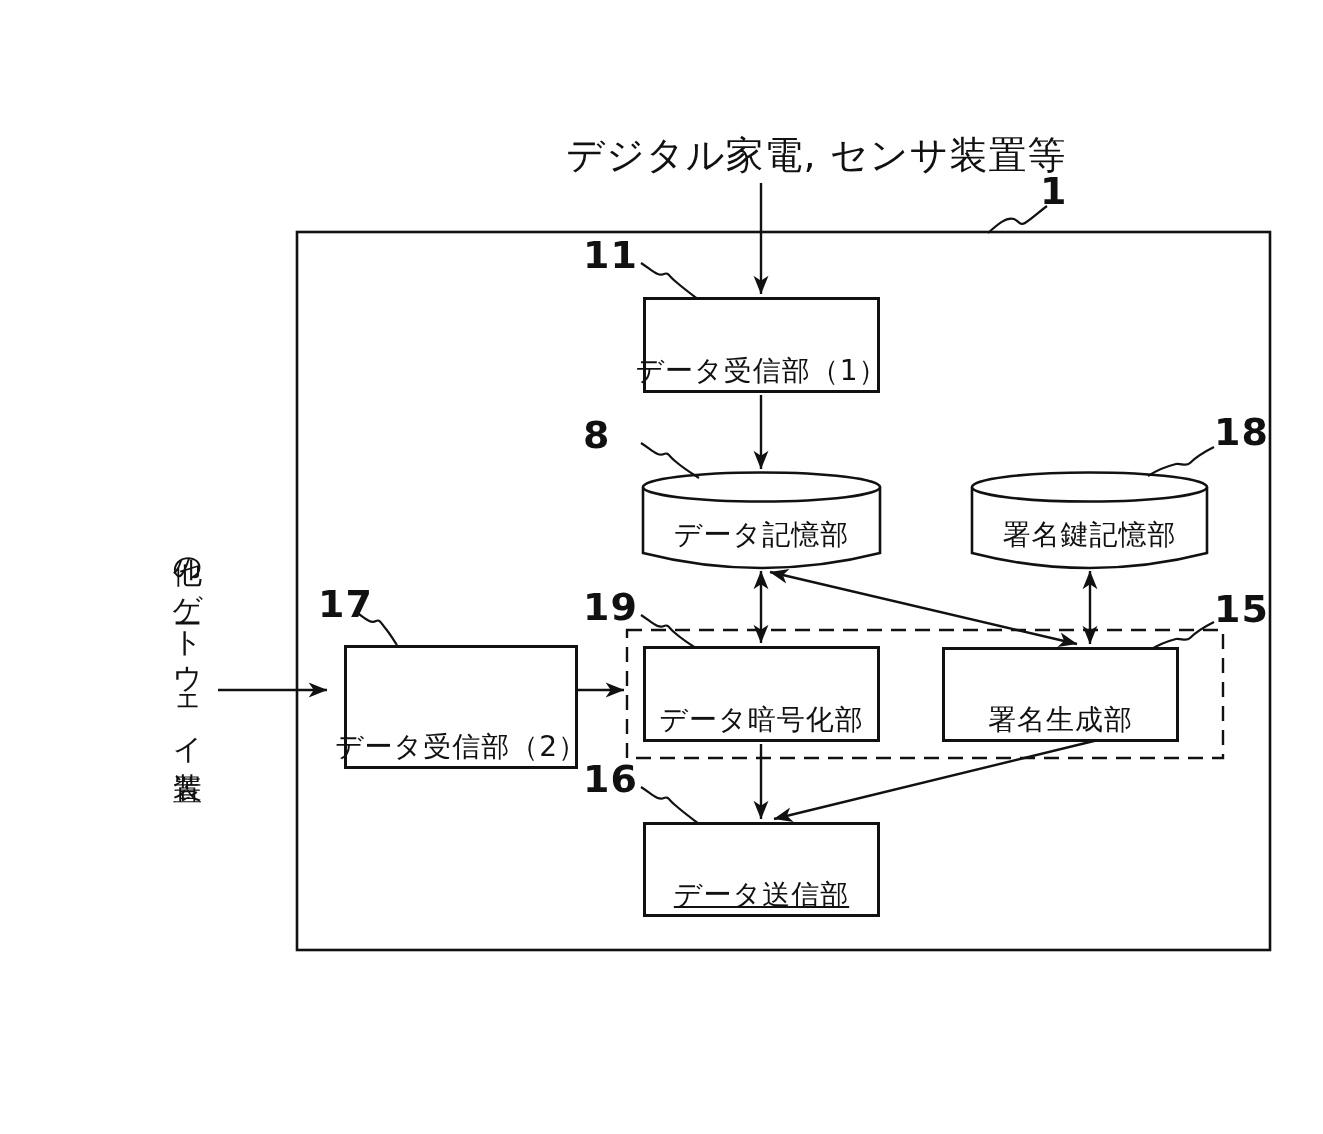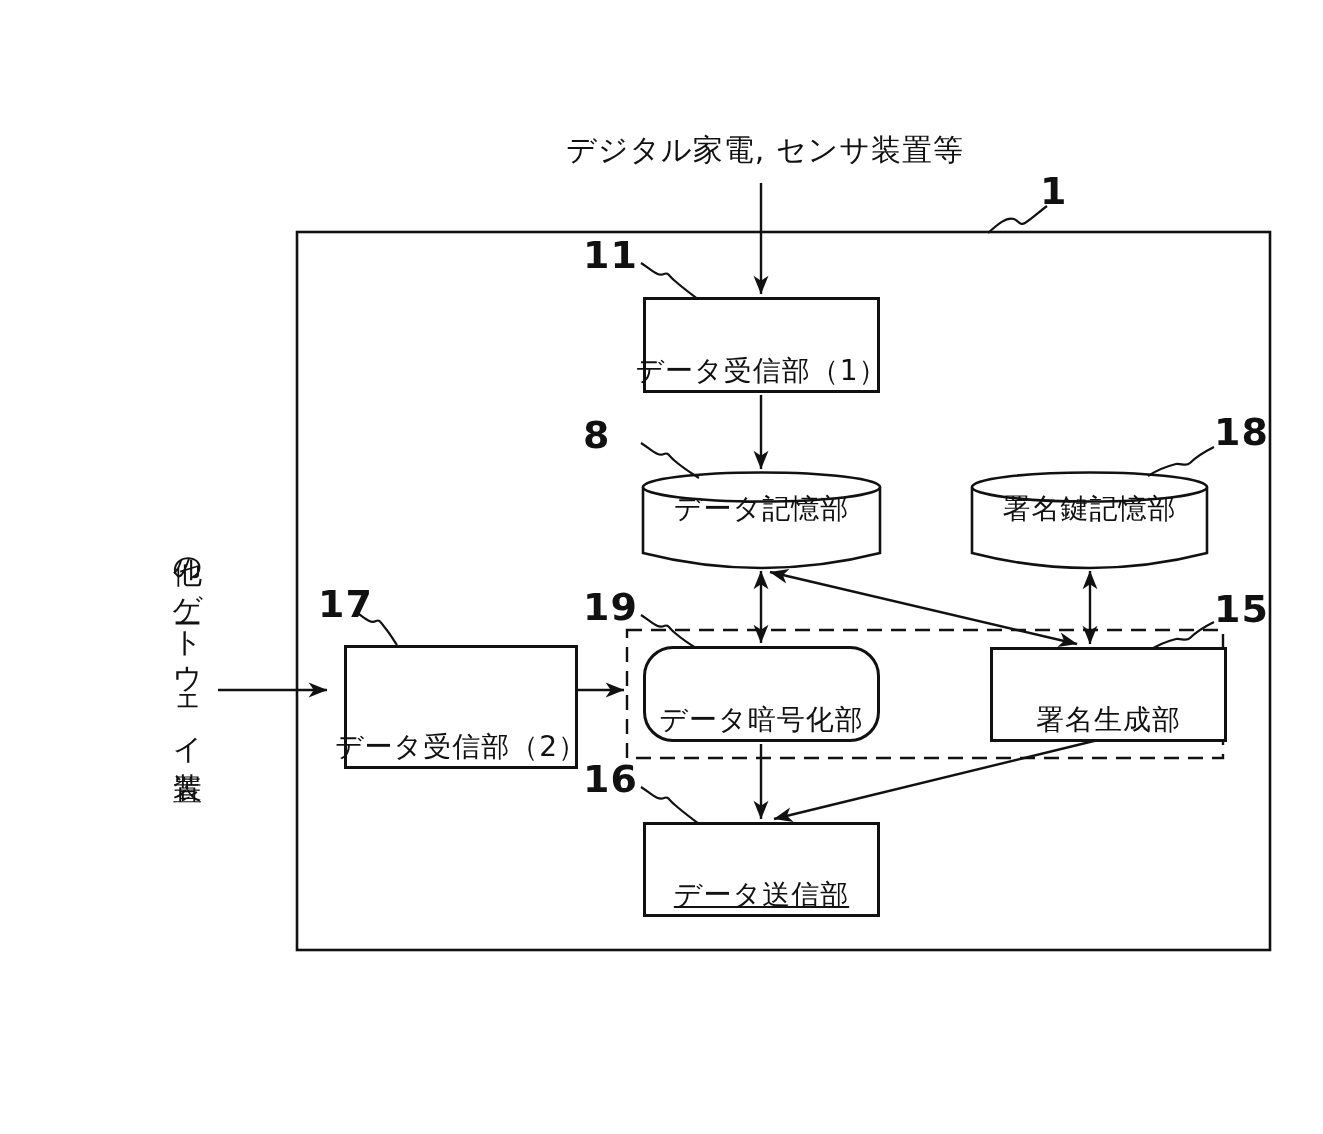--- a/index.html
+++ b/index.html
@@ -7,30 +7,30 @@
     position:relative;width:1323px;height:1134px;background:#ffffff;
     font-family:"DejaVu Sans",sans-serif;color:#111;overflow:hidden;
   }
   .lines{position:absolute;left:0;top:0;width:1323px;height:1134px;}
   .box{
     position:absolute;box-sizing:border-box;border:3px solid #111;background:#fff;
     display:flex;align-items:flex-end;justify-content:center;
     font-size:28px;white-space:nowrap;letter-spacing:1px;
   }
   .cyl-label{
-    position:absolute;display:flex;align-items:flex-start;justify-content:center;
+    position:absolute;display:flex;align-items:flex-end;justify-content:center;
     font-size:28px;white-space:nowrap;letter-spacing:1px;
   }
   .ref{
     position:absolute;font-size:38px;font-weight:600;line-height:1;
     letter-spacing:1px;
   }
   .title{
     position:absolute;left:566px;top:130px;width:386px;text-align:left;
-    font-size:30px;white-space:nowrap;letter-spacing:1px;
+    font-size:38px;white-space:nowrap;letter-spacing:1px;
   }
   .vtext{
     position:absolute;left:168px;top:536px;height:310px;
     writing-mode:vertical-rl;text-orientation:mixed;
     font-size:29px;letter-spacing:2px;white-space:nowrap;
   }
 </style>
 </head>
 <body>
 
@@ -81,25 +81,25 @@
   </div>
 
   <div class="cyl-label" style="left:643px;top:490px;width:237px;height:64px;">
     <span>データ記憶部</span>
   </div>
 
   <div class="cyl-label" style="left:972px;top:490px;width:235px;height:64px;">
     <span>署名鍵記憶部</span>
   </div>
 
-  <div class="box" style="left:643px;top:646px;width:237px;height:96px;border-radius:30px;">
+  <div class="box" style="left:643px;top:646px;width:237px;height:96px;">
     <span>データ暗号化部</span>
   </div>
 
-  <div class="box" style="left:990px;top:647px;width:237px;height:95px;">
+  <div class="box" style="left:942px;top:647px;width:237px;height:95px;">
     <span>署名生成部</span>
   </div>
 
   <div class="box" style="left:344px;top:645px;width:234px;height:124px;">
     <span>データ受信部（2）</span>
   </div>
 
   <div class="box" style="left:643px;top:822px;width:237px;height:95px;text-decoration:underline;">
     <span>データ送信部</span>
   </div>

